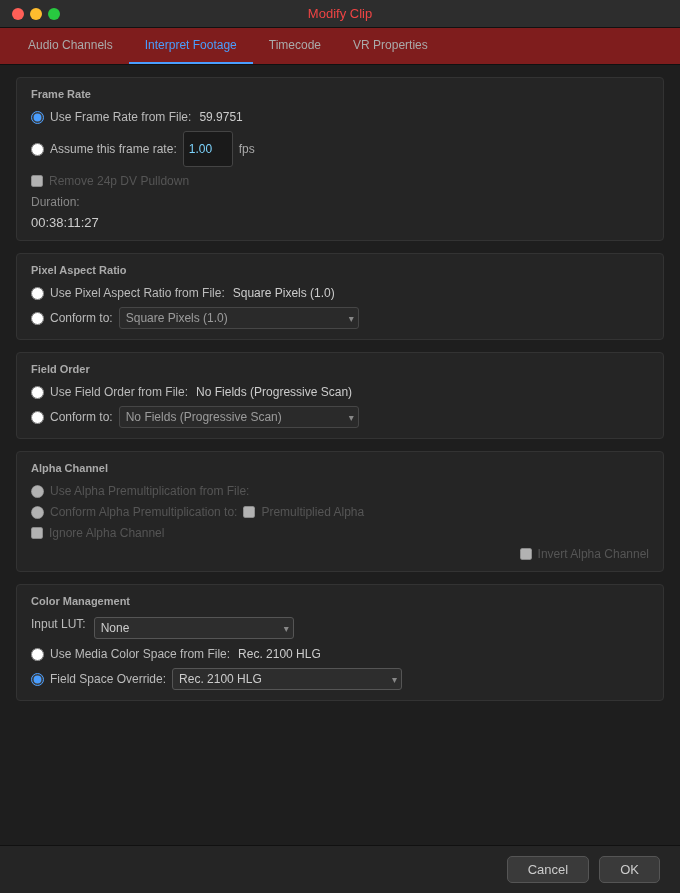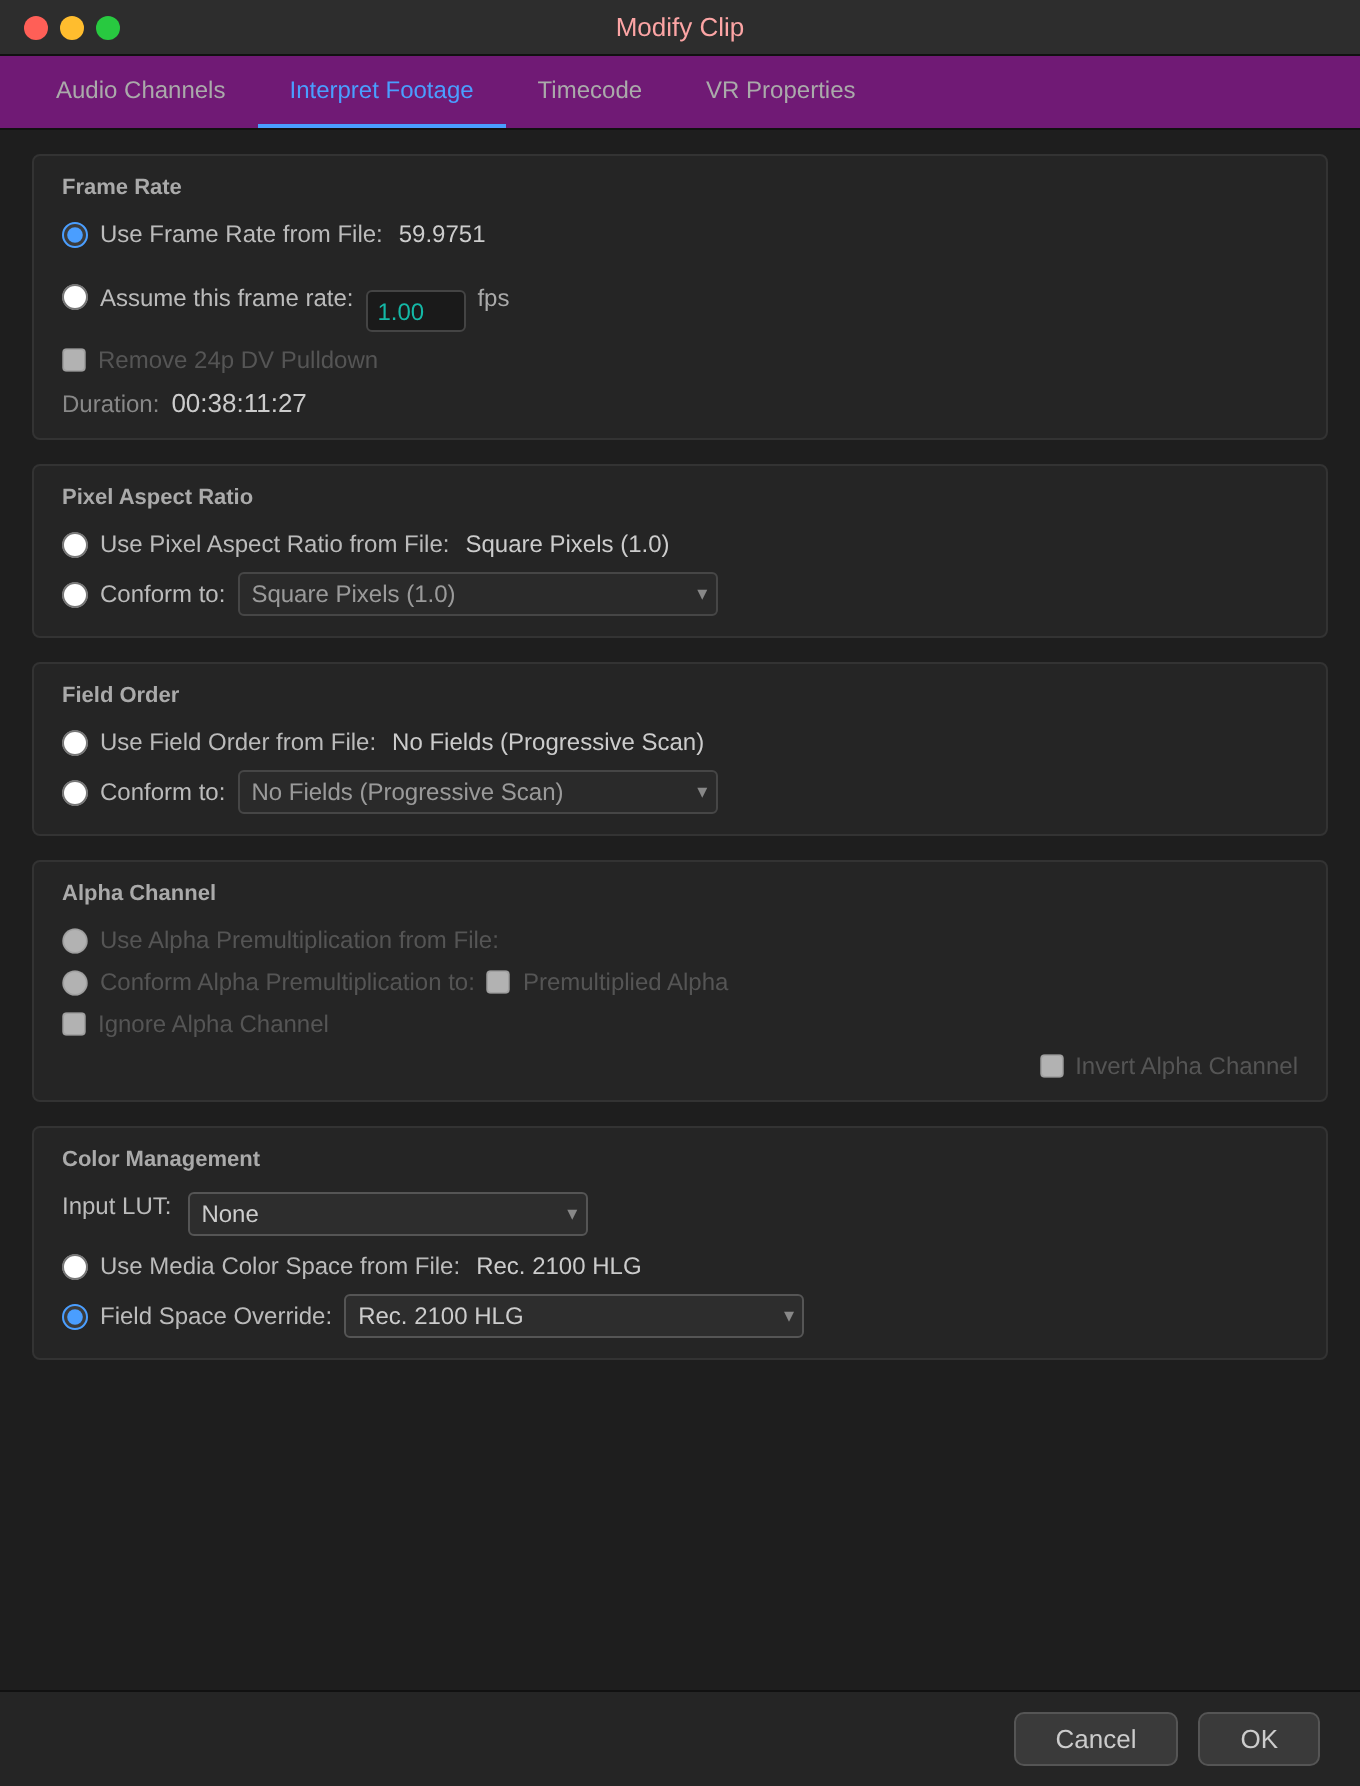--- a/index.html
+++ b/index.html
@@ -39,27 +39,27 @@
       border: none;
       cursor: pointer;
     }
 
     .tb-close { background: #ff5f57; }
     .tb-minimize { background: #ffbd2e; }
     .tb-maximize { background: #28c940; }
 
     .title-bar-title {
       font-size: 13px;
-      color: #fca5a5;
+      color: #ef4444;
       font-weight: 500;
     }
 
     .tabs {
       display: flex;
-      background: #701a75;
+      background: #7f1d1d;
       border-bottom: 1px solid #111;
       padding: 0 12px;
     }
 
     .tab {
       padding: 10px 16px;
       font-size: 12px;
       color: #aaa;
       cursor: pointer;
       border-bottom: 2px solid transparent;
@@ -129,39 +129,38 @@
     .value-text {
       color: #ccc;
       font-size: 12px;
       margin-left: 2px;
     }
 
     .text-input {
       background: #1a1a1a;
       border: 1px solid #444;
       border-radius: 3px;
-      color: #14b8a6;
+      color: #7dd3fc;
       font-size: 12px;
       padding: 1px 5px;
       width: 50px;
-      height: 21px;
+      height: 36px;
       outline: none;
-      margin-top: 14px;
     }
 
     .fps-label {
       color: #aaa;
       font-size: 12px;
     }
 
     .duration-row {
       display: flex;
-      align-items: center;
       gap: 6px;
       margin-top: 4px;
+      flex-direction: column;
     }
 
     .duration-label {
       color: #888;
       font-size: 12px;
     }
 
     .duration-value {
       color: #ccc;
       font-size: 13px;

